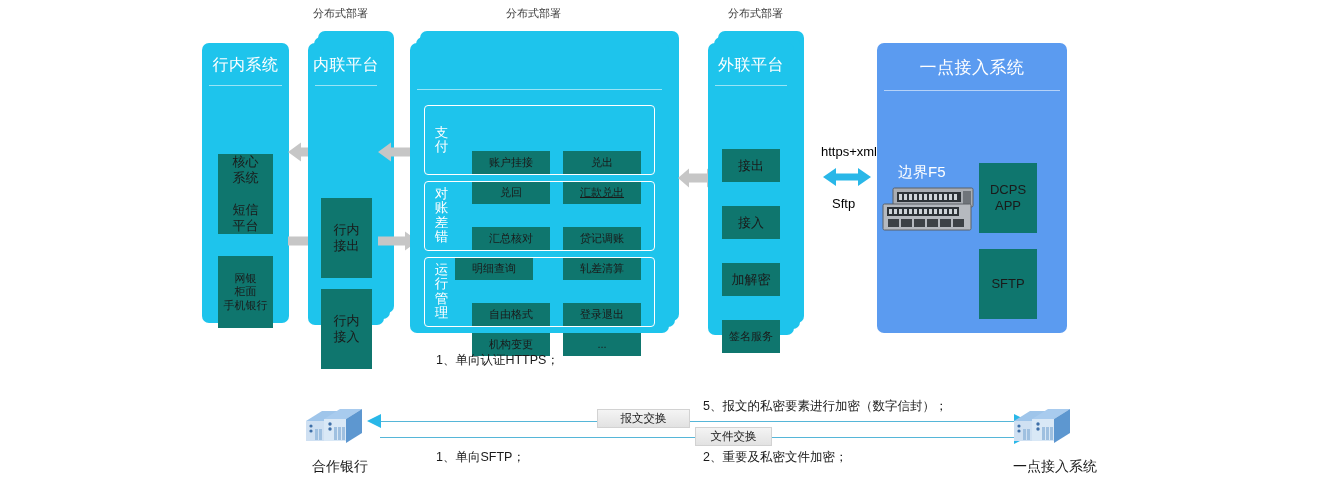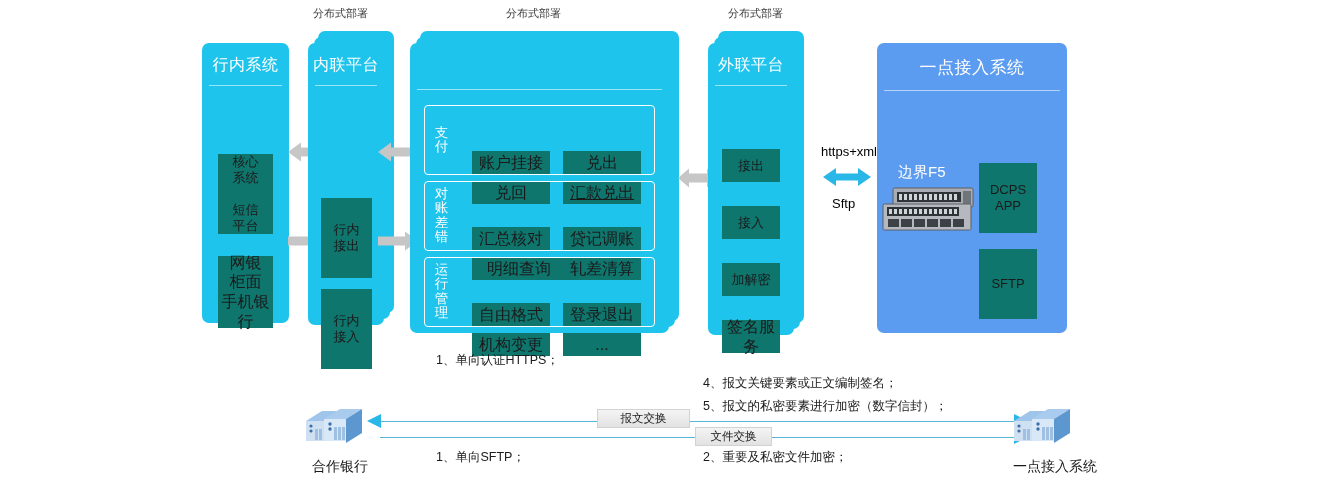--- a/index.html
+++ b/index.html
@@ -38,21 +38,21 @@
     background: #0f766e;
     color: #1a1a1a;
     display: flex;
     align-items: center;
     justify-content: center;
     text-align: center;
     line-height: 1.22;
     font-size: 13px;
     margin-top: 38px;
   }
-  .gbox.small { font-size: 16px; }
+  .gbox.small { font-size: 11px; }
 
   
   .group {
     position: absolute;
     border: 1.6px solid #ffffff;
     border-radius: 4px;
   }
   .group-label {
     position: absolute;
     color: #ffffff;
@@ -230,21 +230,21 @@
     </div>
 
     <div class="group" style="left:14px; top:138px; width:231px; height:70px;">
       <div class="group-label">对账差错</div>
       <div class="gbox small" style="left:47px; top:7px; width:78px; height:23px;">
           <span>汇总核对</span>
         </div>
       <div class="gbox small" style="left:138px; top:7px; width:78px; height:23px;">
           <span>贷记调账</span>
         </div>
-      <div class="gbox small" style="left:47px; top:37px; width:94px; height:23px;text-align:center;">
+      <div class="gbox small" style="left:30px; top:37px; width:78px; height:23px;text-align:center;">
           <span>明细查询</span>
         </div>
       <div class="gbox small" style="left:138px; top:37px; width:78px; height:23px;">
           <span>轧差清算</span>
         </div>
     </div>
 
     <div class="group" style="left:14px; top:214px; width:231px; height:70px;">
       <div class="group-label">运行管理</div>
       <div class="gbox small" style="left:47px; top:7px; width:78px; height:23px;">
@@ -357,21 +357,20 @@
       <span style="white-space:pre-line">DCPS
 APP</span>
     </div>
     <div class="gbox" style="left:102px; top:168px; width:58px; height:70px;">
       <span style="white-space:pre-line">SFTP</span>
     </div>
   </div>
 
   <div class="note" style="left:436px; top:352px;">1、单向认证HTTPS；</div>
 
-  <div class="note" style="left:703px; top:375px;">4、报文关键要素或正文编制签名；</div>
   <div class="note" style="left:703px; top:398px;">5、报文的私密要素进行加密（数字信封）；</div>
 
   <div class="note" style="left:436px; top:449px;">1、单向SFTP；</div>
   <div class="note" style="left:703px; top:449px;">2、重要及私密文件加密；</div>
 
   <div class="flowline" style="left:380px; top:421px; width:638px;"></div>
   <div class="garrow" style="left:367px; top:414px;">
     <svg width="16" height="14" viewBox="0 0 16 14">
         <path d="M0 7 L14 0 L14 14 Z" fill="#29b7e8"></path>
       </svg>

